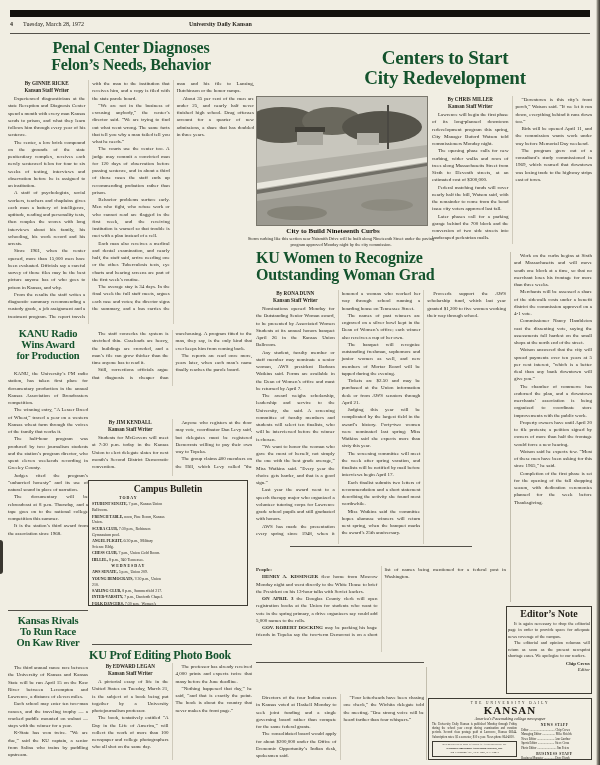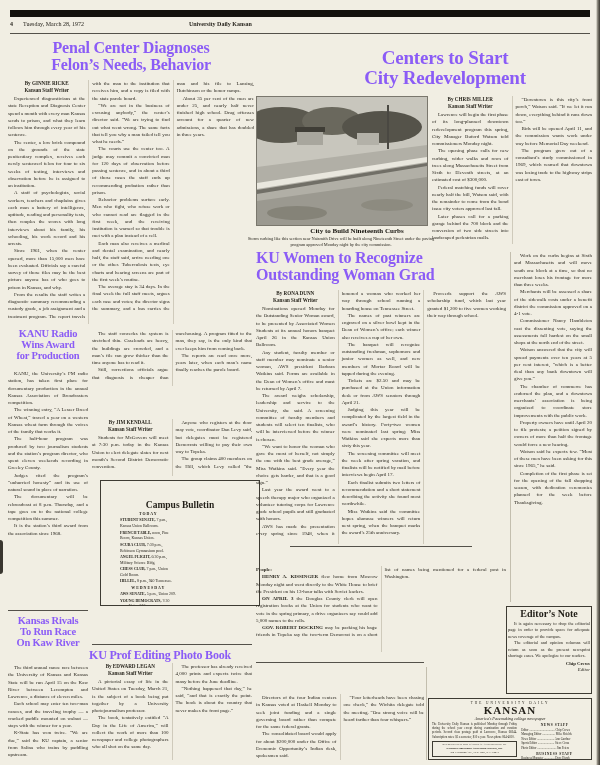--- a/index.html
+++ b/index.html
@@ -1,20 +1,20 @@
 <!DOCTYPE html>
 <html><head>
 <meta charset="utf-8">
 <style>
   html,body{margin:0;padding:0;background:#888;}
   .sheet{position:relative;width:600px;height:765px;background:#f1eee3;overflow:hidden;
          font-family:"Liberation Serif",serif;color:#221f18;}
   .abs{position:absolute;}
   .hl{font-weight:bold;line-height:1.05;text-align:center;white-space:pre-line;
-      color:#8b5cf6;letter-spacing:-0.2px;}
+      color:#14532d;letter-spacing:-0.2px;}
   .hl.left{text-align:left;}
   .bt{font-size:5px;line-height:1.45;text-align:justify;color:#2a271f;overflow:hidden;}
   .bt p{margin:0;text-indent:6px;}
   .byl{text-align:center;font-weight:bold;font-size:5.1px;line-height:1.3;margin:0 0 2px;}
   .c2{column-count:2;column-gap:7px;column-fill:auto;column-rule:0.6px solid #cfcabb;}
   .c3{column-count:3;column-gap:7px;column-fill:auto;column-rule:0.6px solid #cfcabb;}
   .rule{background:#54514a;height:1px;}
   .vrule{background:#c3beae;width:1px;}
   .box{border:1px solid #3e3b33;}
   .lead{font-weight:bold;}
@@ -93,21 +93,21 @@
   <div class="abs bt c2" style="left:92px;top:419px;width:160px;height:57px;">
     <div class="byl">
       <div>By JIM KENDALL</div>
       <div>Kansan Staff Writer</div>
     </div>
     <p>Students for McGovern will meet at 7:30 p.m. today in the Kansas Union to elect delegate slates for next month’s Second District Democratic convention.</p>
     <p>Anyone who registers at the door may vote, coordinator Dan Levy said, but delegates must be registered Democrats willing to pay their own way to Topeka.</p>
     <p>The group claims 400 members on the Hill, which Levy called “the largest student campaign organization in the state.”</p>
   </div>
 
-  <div class="abs box" style="left:100px;top:480px;width:160px;height:126px;padding:19px;box-sizing:border-box;overflow:hidden;">
+  <div class="abs box" style="left:88px;top:480px;width:160px;height:126px;padding:3px;box-sizing:border-box;overflow:hidden;">
     <div style="font-size:9.5px;font-weight:bold;text-align:center;margin-bottom:2px;">Campus Bulletin</div>
     <div class="c2" style="column-rule:0.6px solid #cfcabb;">
       <div class="bitem day"><span class="lead">TODAY</span></div>
       <div class="bitem"><span class="lead">STUDENT SENATE,</span> <span>7 p.m., Kansas Union Ballroom.</span></div>
       <div class="bitem"><span class="lead">FRENCH TABLE,</span> <span>noon, Pine Room, Kansas Union.</span></div>
       <div class="bitem"><span class="lead">SCUBA CLUB,</span> <span>7:30 p.m., Robinson Gymnasium pool.</span></div>
       <div class="bitem"><span class="lead">ANGEL FLIGHT,</span> <span>6:30 p.m., Military Science Bldg.</span></div>
       <div class="bitem"><span class="lead">CHESS CLUB,</span> <span>7 p.m., Union Gold Room.</span></div>
       <div class="bitem"><span class="lead">HILLEL,</span> <span>8 p.m., 940 Tennessee.</span></div>
       <div class="bitem day"><span class="lead">WEDNESDAY</span></div>
@@ -144,21 +144,21 @@
       <rect x="100" y="36" width="22" height="12" fill="#b3b1a8"></rect>
       <rect x="130" y="8" width="2" height="44" fill="#4a4842"></rect>
       <polygon points="0,70 170,48 170,128 0,128" fill="#b1afa6"></polygon>
       <polygon points="0,86 170,60 170,65 0,92" fill="#e9e7de"></polygon>
       <polygon points="0,93 170,66 170,69 0,97" fill="#716f67"></polygon>
       <polygon points="0,104 170,80 170,128 0,128" fill="#9b9990"></polygon>
       <ellipse cx="40" cy="116" rx="30" ry="7" fill="#858378"></ellipse>
       <ellipse cx="130" cy="108" rx="26" ry="6" fill="#8d8b80"></ellipse>
     </svg>
   </div>
-  <div class="abs captitle" style="left:272px;top:227px;width:170px;">City to Build Nineteenth Curbs</div>
+  <div class="abs captitle" style="left:248px;top:227px;width:170px;">City to Build Nineteenth Curbs</div>
   <div class="abs cap" style="left:244px;top:236px;width:194px;">Storm curbing like this section near Naismith Drive will be built along Nineteenth Street under the paving program approved Monday night by the city commission.</div>
 
   <div class="abs hl" style="left:298px;top:48px;width:294px;font-size:19px;">Centers to Start
 City Redevelopment</div>
   <div class="abs bt c2" style="left:432px;top:96px;width:160px;height:148px;">
     <div class="byl">
       <div>By CHRIS MILLER</div>
       <div>Kansan Staff Writer</div>
     </div>
     <p>Lawrence will begin the first phase of its long-planned downtown redevelopment program this spring, City Manager Buford Watson told commissioners Monday night.</p>

